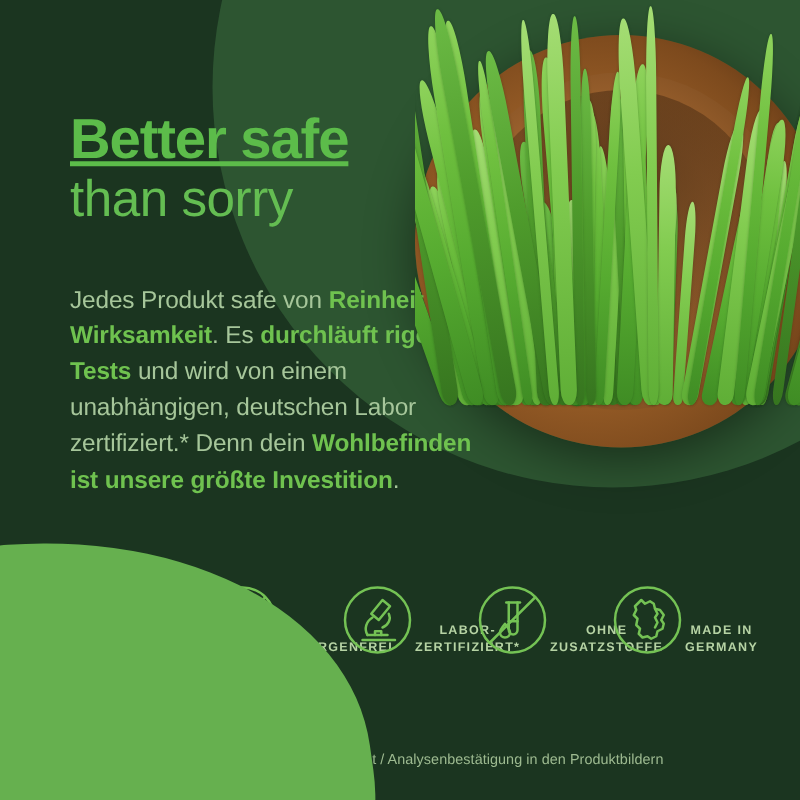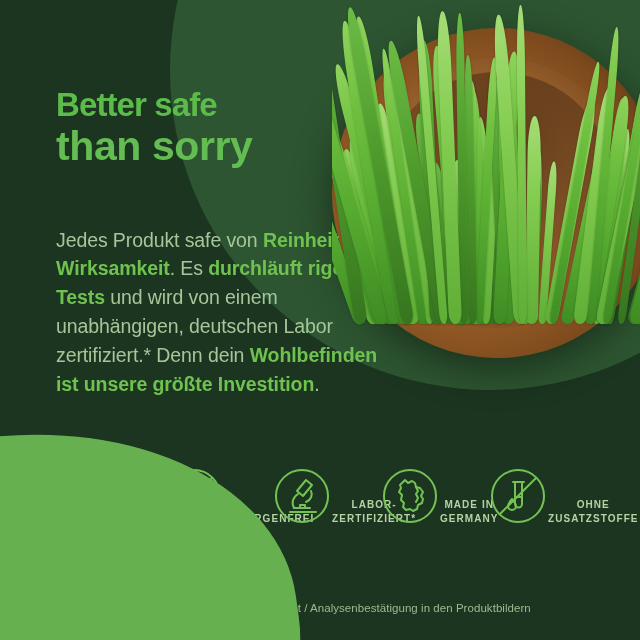--- a/index.html
+++ b/index.html
@@ -68,25 +68,25 @@
   .blade.thin{width:8px;}
   .blade.dark{background:linear-gradient(175deg,#6cbb45 0%,#4f9c2c 45%,#36751f 100%);}
   .blade.light{background:linear-gradient(175deg,#a5dd74 0%,#82cc50 40%,#5fae36 100%);}
   
   .content{position:absolute;left:0;top:0;width:640px;height:640px;}
   .headline{
     position:absolute; left:56px; top:88px;
     line-height:1.04;
   }
   .h-line1{
-    font-size:33px; font-weight:700; color:#5cbc4a;
-    letter-spacing:-.9px; display:block;
+    font-size:45px; font-weight:700; color:#5cbc4a;
+    letter-spacing:-.9px; display:block;text-decoration:underline;
   }
   .h-line2{
-    font-size:41px; font-weight:700; color:#64bd52;
+    font-size:41px; font-weight:400; color:#64bd52;
     letter-spacing:-.4px; display:block; margin-top:3px;
   }
   .body-copy{
     position:absolute; left:56px; top:206px;
     width:330px;
     font-size:19.5px;
     line-height:1.48;
     color:#a6c69a;
     letter-spacing:-.1px;
   }
@@ -276,40 +276,40 @@
               <path d="M34 36c5-2 7-7 5-11"></path>
             </svg>
           </span>
           <span class="badge-label">LABOR-
 ZERTIFIZIERT*</span>
         </div>
         <div class="badge">
           <span>
             <svg class="badge-icon" viewBox="0 0 60 60" fill="none" stroke="#74c254" stroke-width="2" stroke-linecap="round" stroke-linejoin="round">
               <circle cx="30" cy="30" r="26"></circle>
-              <path d="M25 14l3 3 4-2 3 2 1 4 4 1 3 4-2 4 2 3-1 4-4 2-1 4-4 2-3-2-4 1-3-3 1-4-3-3 1-5-3-3 2-4-1-3z"></path>
-              <path d="M36 21l2 4-2 3 2 4-2 4"></path>
-            </svg>
-          </span>
-          <span class="badge-label">MADE IN
-GERMANY</span>
-        </div>
-        <div class="badge">
-          <span>
-            <svg class="badge-icon" viewBox="0 0 60 60" fill="none" stroke="#74c254" stroke-width="2" stroke-linecap="round" stroke-linejoin="round">
-              <circle cx="30" cy="30" r="26"></circle>
               <path d="M12 48 L48 12"></path>
               <path d="M25 16h11"></path>
               <path d="M27 16v22a3.5 3.5 0 007 0V16"></path>
               <path d="M27 31h7"></path>
               <path d="M24 33c-2.5 3-4 5-4 7a4 4 0 008 0c0-2-1.5-4-4-7z"></path>
             </svg>
           </span>
           <span class="badge-label">OHNE
 ZUSATZSTOFFE</span>
         </div>
+        <div class="badge">
+          <span>
+            <svg class="badge-icon" viewBox="0 0 60 60" fill="none" stroke="#74c254" stroke-width="2" stroke-linecap="round" stroke-linejoin="round">
+              <circle cx="30" cy="30" r="26"></circle>
+              <path d="M25 14l3 3 4-2 3 2 1 4 4 1 3 4-2 4 2 3-1 4-4 2-1 4-4 2-3-2-4 1-3-3 1-4-3-3 1-5-3-3 2-4-1-3z"></path>
+              <path d="M36 21l2 4-2 3 2 4-2 4"></path>
+            </svg>
+          </span>
+          <span class="badge-label">MADE IN
+GERMANY</span>
+        </div>
       </div>
 
     <div class="footnote">* siehe Laborzertifikat / Analysenbestätigung in den Produktbildern</div>
   </div>
 
   <div class="blob-bottomleft"></div>
 </div>
 
 </body></html>

